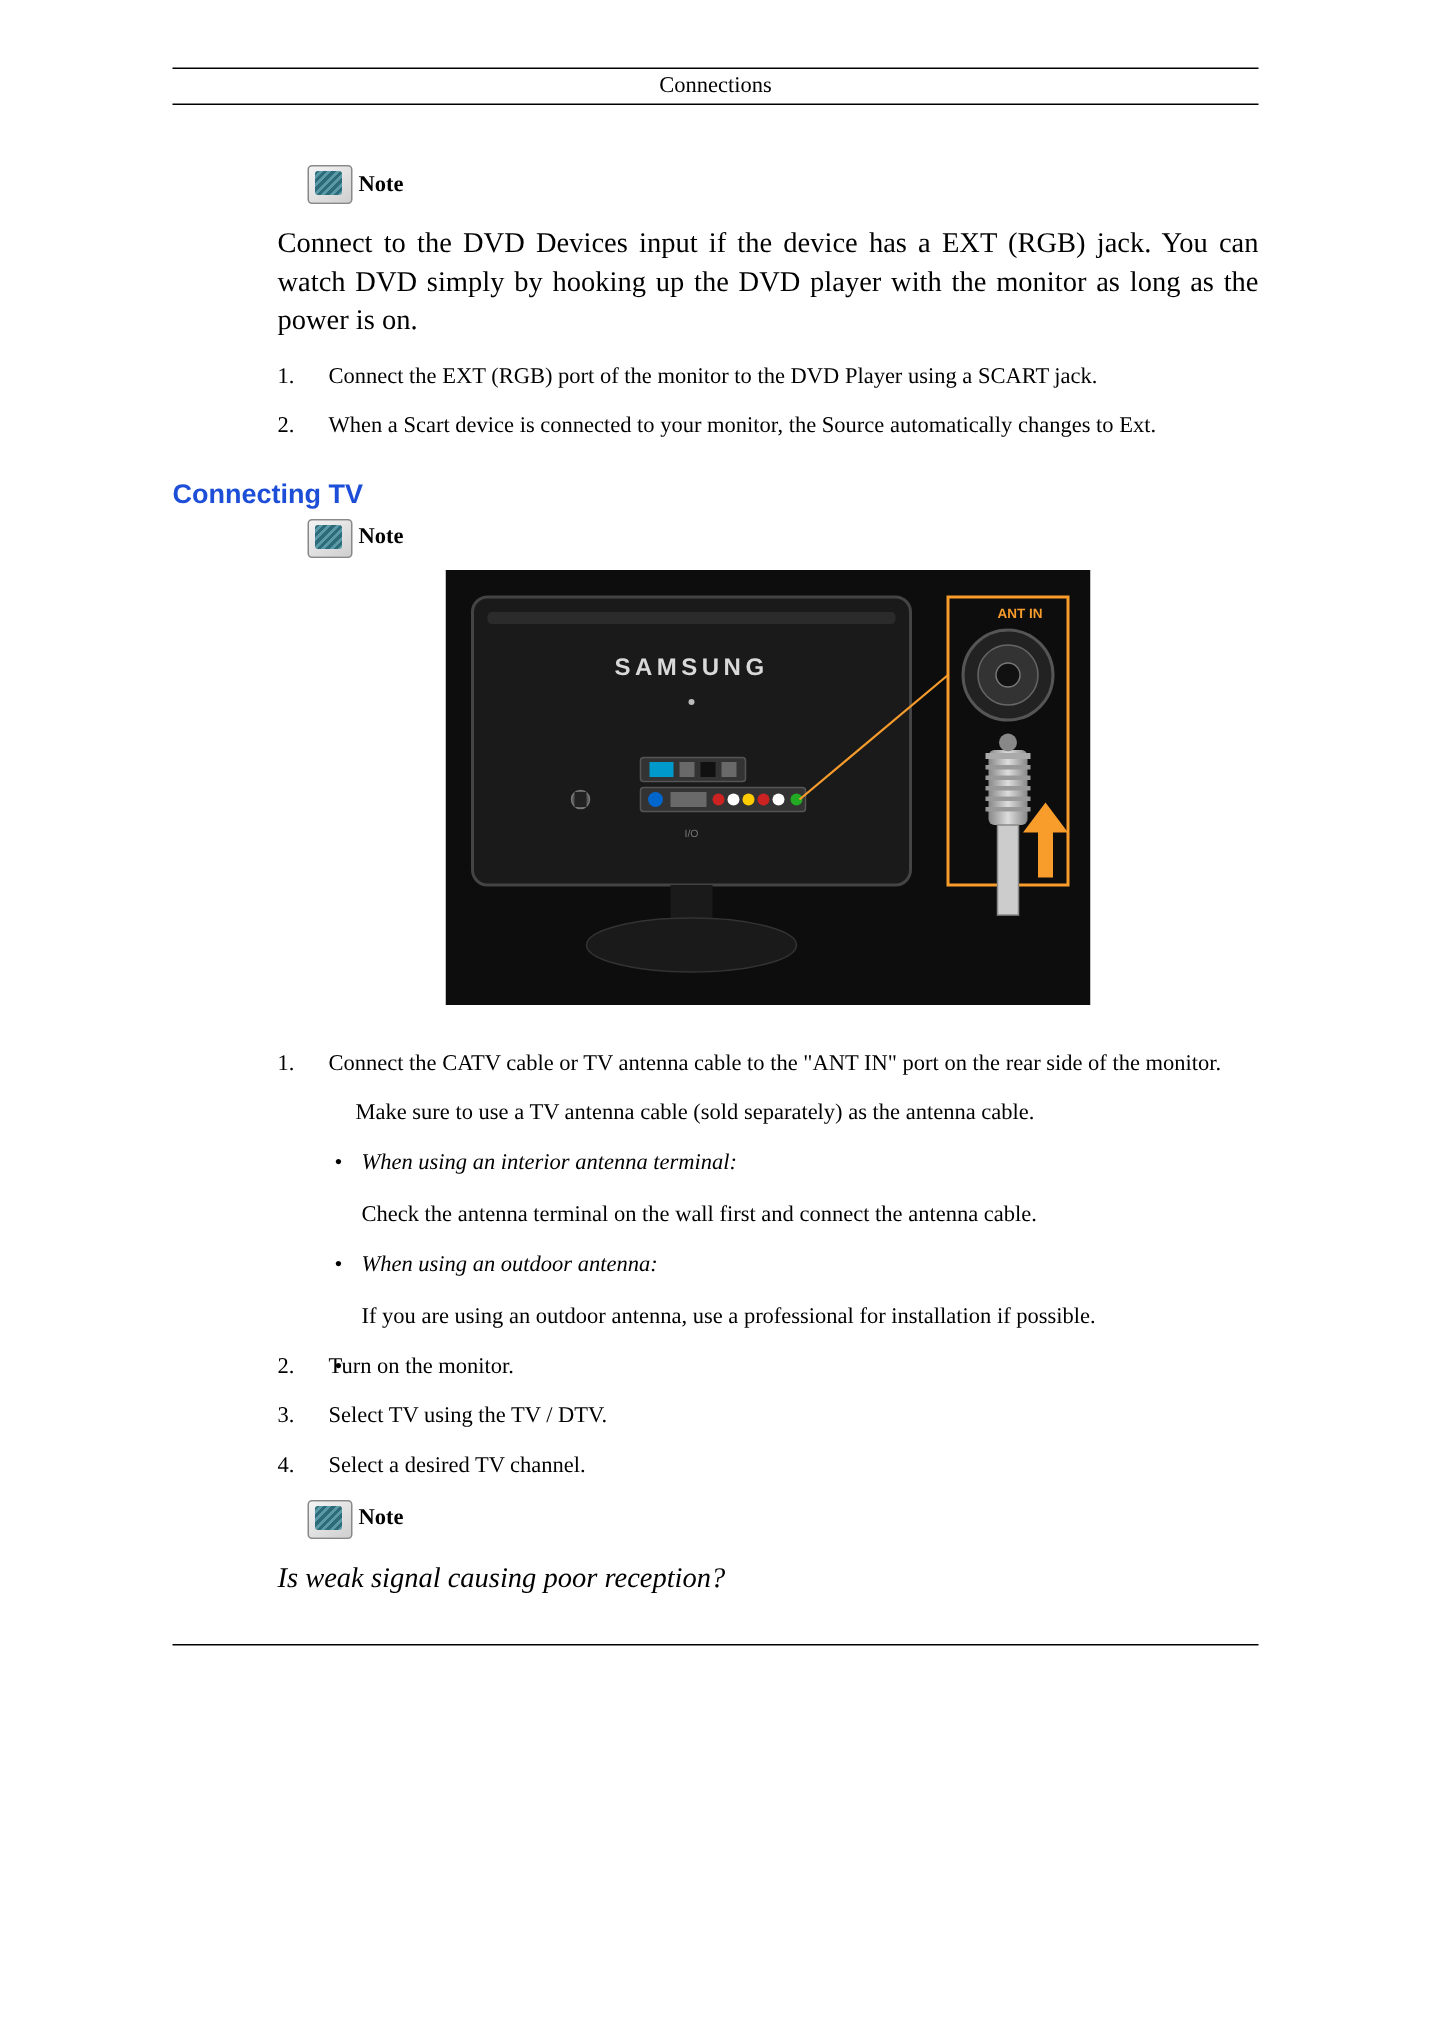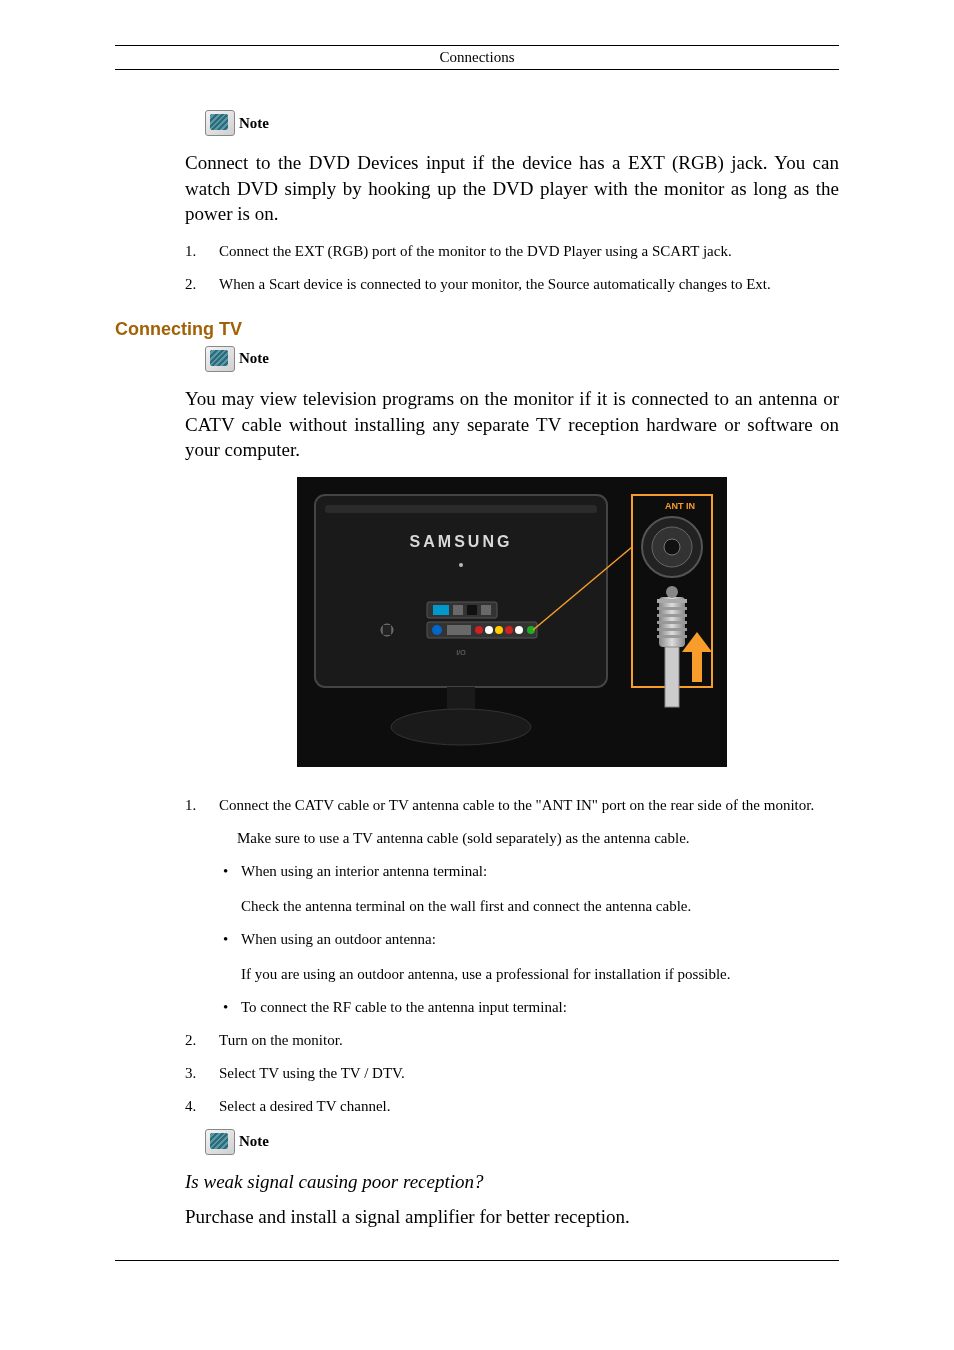--- a/index.html
+++ b/index.html
@@ -92,27 +92,28 @@
   ul.bullets > li {
     position: relative;
     margin: 12px 0;
   }
   ul.bullets > li::before {
     content: "•";
     position: absolute;
     left: -18px;
   }
   .bullet-title {
+    font-style: italic;
   }
   .bullet-desc {
     display: block;
     margin-top: 14px;
   }
   .section-title {
-    color: #a16207;
+    color: #1d4ed8;
     font-family: Arial, Helvetica, sans-serif;
     font-weight: bold;
     font-size: 18px;
     margin-top: 24px;
     margin-left: -70px;
   }
   .figure {
     text-align: center;
     margin: 8px 0 24px 0;
   }
@@ -147,21 +148,20 @@
       <li>When a Scart device is connected to your monitor, the Source automatically changes to Ext.</li>
     </ol>
 
     <div class="section-title">Connecting TV</div>
 
     <div class="note-row">
       <span class="note-icon"></span>
       <span class="note-label"> Note</span>
     </div>
 
-    <p class="para">You may view television programs on the monitor if it is connected to an antenna or CATV cable without installing any separate TV reception hardware or software on your computer.</p>
 
     <div class="figure">
       <svg class="monitor-fig" viewBox="0 0 430 290">
 
         <rect x="0" y="0" width="430" height="290" fill="#0d0d0d"></rect>
 
         <rect x="18" y="18" width="292" height="192" rx="10" fill="#1a1a1a" stroke="#444" stroke-width="2"></rect>
         <rect x="28" y="28" width="272" height="8" rx="3" fill="#2b2b2b"></rect>
         <text x="164" y="70" fill="#d9d9d9" font-family="Arial" font-size="16" font-weight="bold" text-anchor="middle" letter-spacing="3">SAMSUNG</text>
         <circle cx="164" cy="88" r="2" fill="#bbb"></circle>
@@ -226,33 +226,31 @@
         <ul class="bullets">
           <li>
             <span class="bullet-title">When using an interior antenna terminal:</span>
             <span class="bullet-desc">Check the antenna terminal on the wall first and connect the antenna cable.</span>
           </li>
           <li>
             <span class="bullet-title">When using an outdoor antenna:</span>
             <span class="bullet-desc">If you are using an outdoor antenna, use a professional for installation if possible.</span>
           </li>
           <li>
-            <span class="bullet-title">To connect the RF cable to the antenna input terminal:</span>
           </li>
         </ul>
       </li>
       <li>Turn on the monitor.</li>
       <li>Select TV using the TV / DTV.</li>
       <li>Select a desired TV channel.</li>
     </ol>
 
     <div class="note-row">
       <span class="note-icon"></span>
       <span class="note-label"> Note</span>
     </div>
 
     <p class="para" style="font-style:italic;margin-bottom:10px;">Is weak signal causing poor reception?</p>
-    <p class="para" style="margin-top:10px;">Purchase and install a signal amplifier for better reception.</p>
 
   </div>
 
   <div class="footer-line"></div>
 </div>
 
 </body></html>

